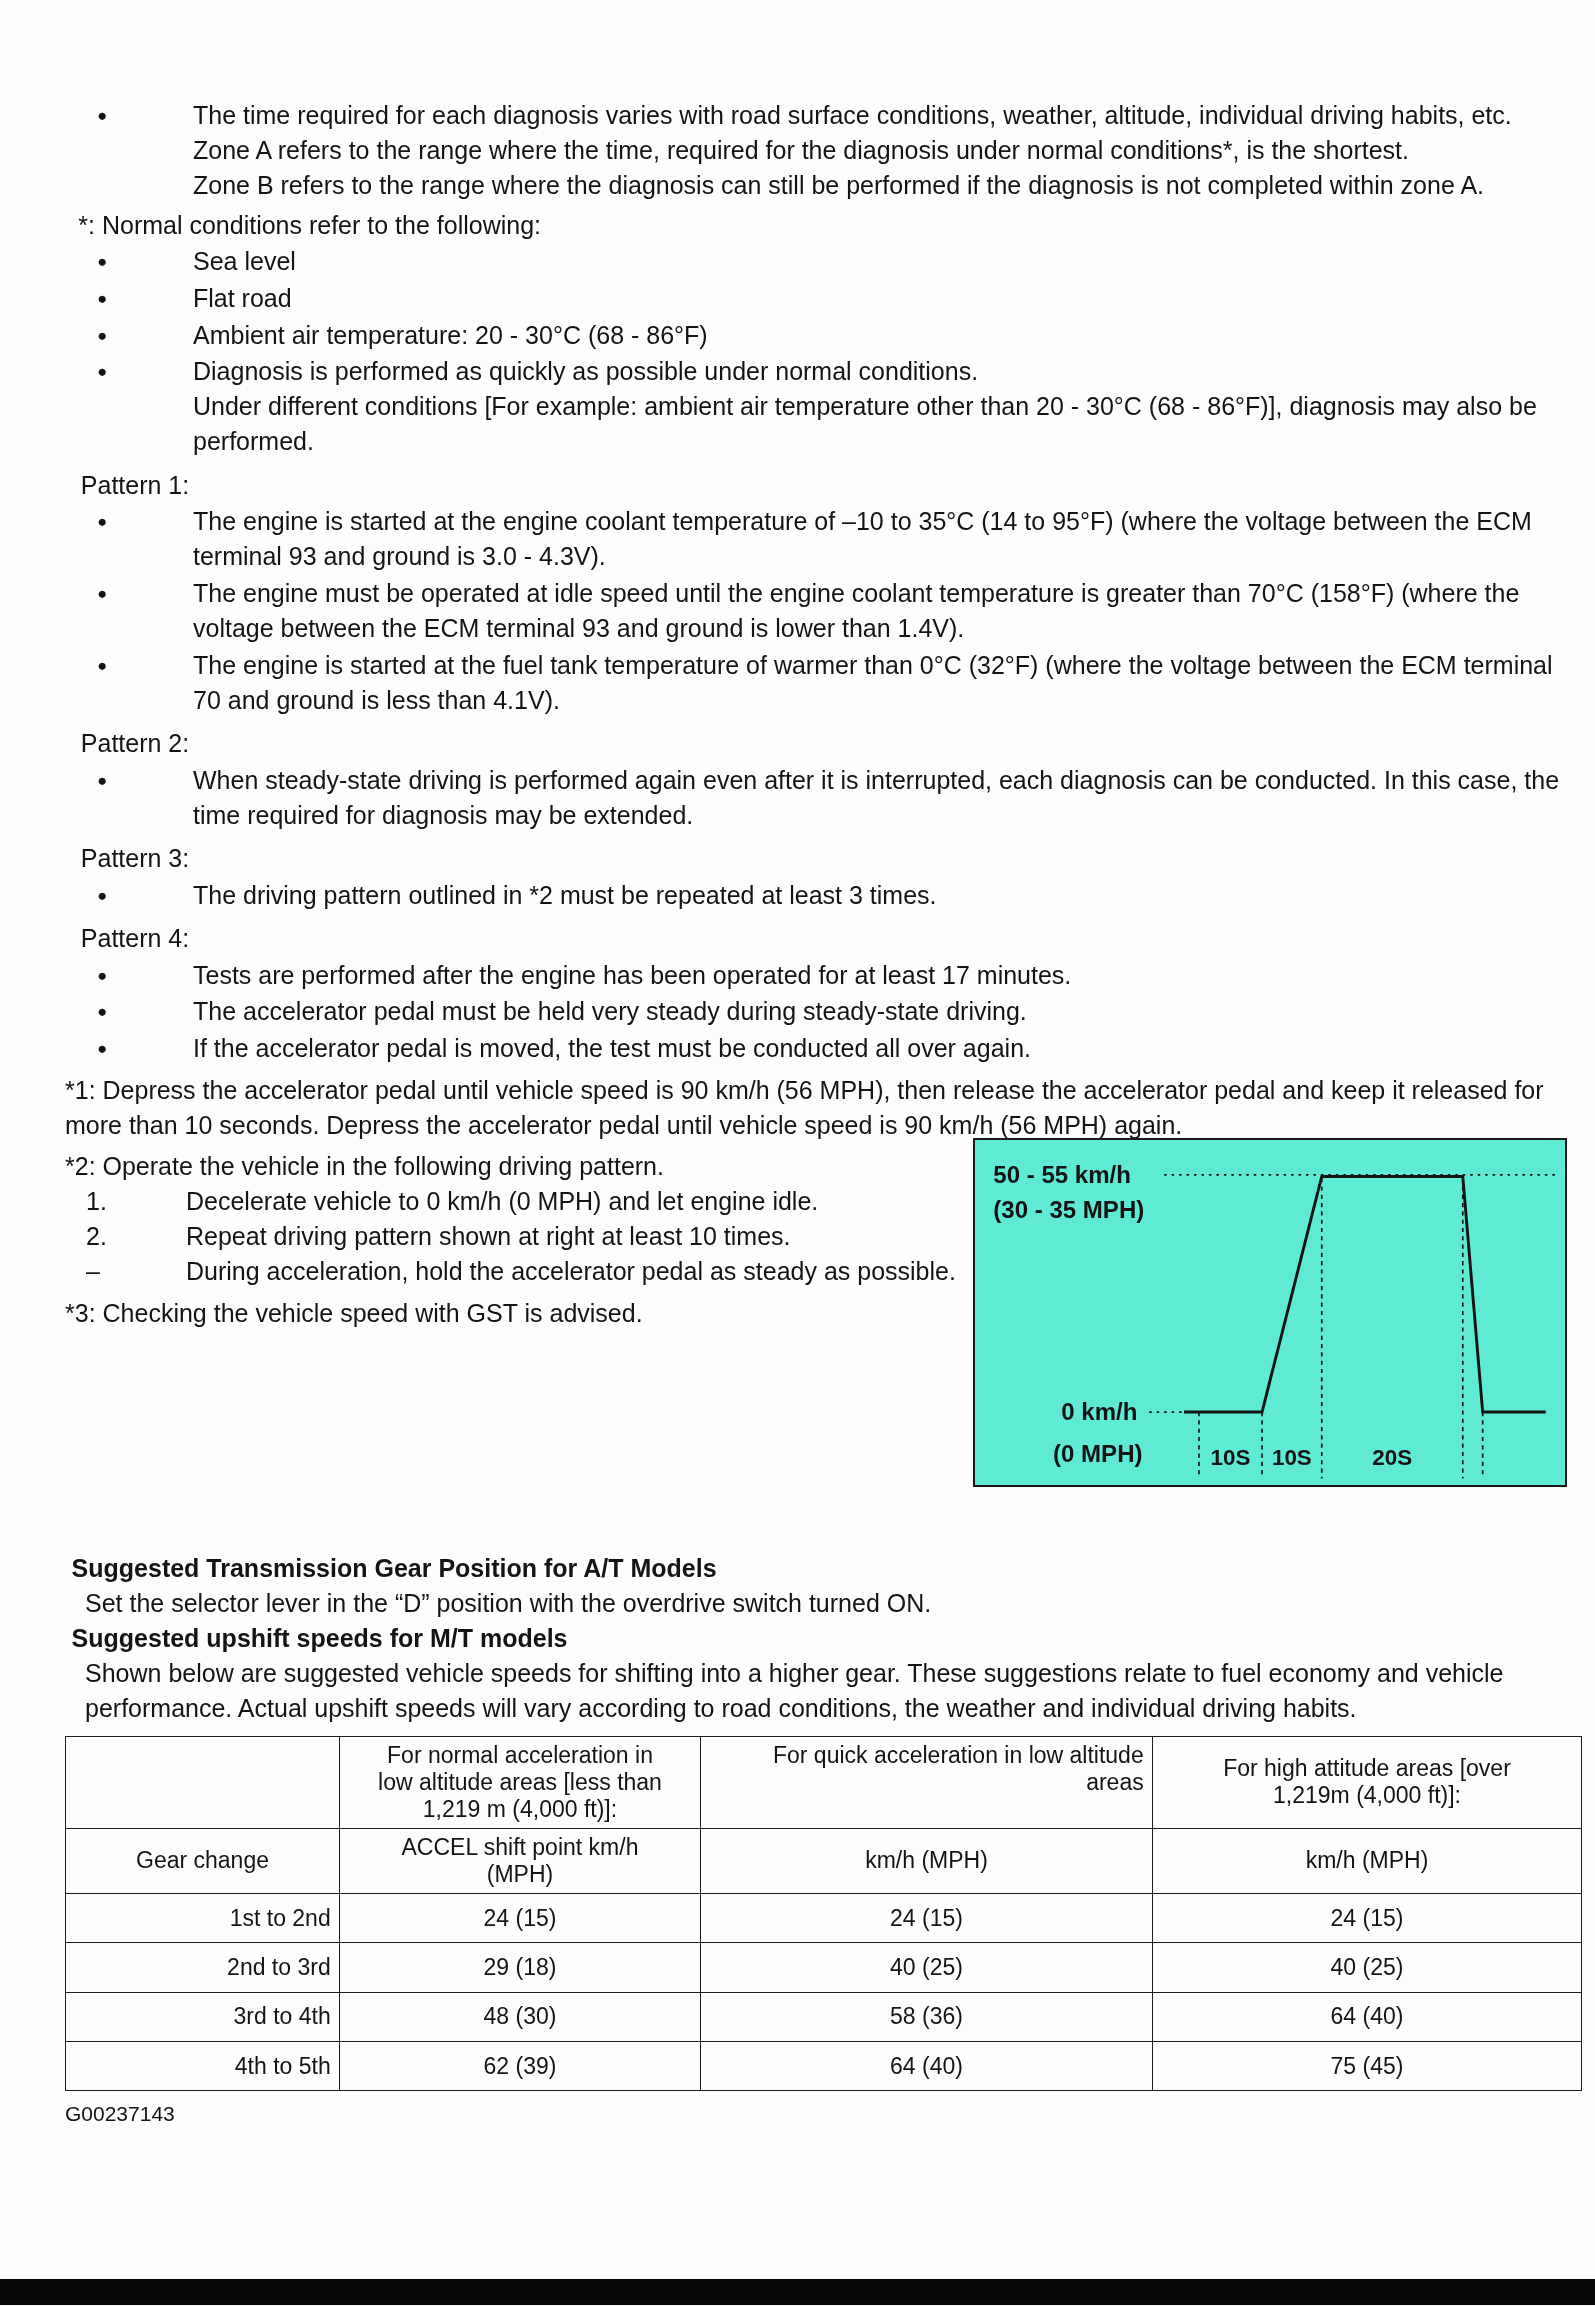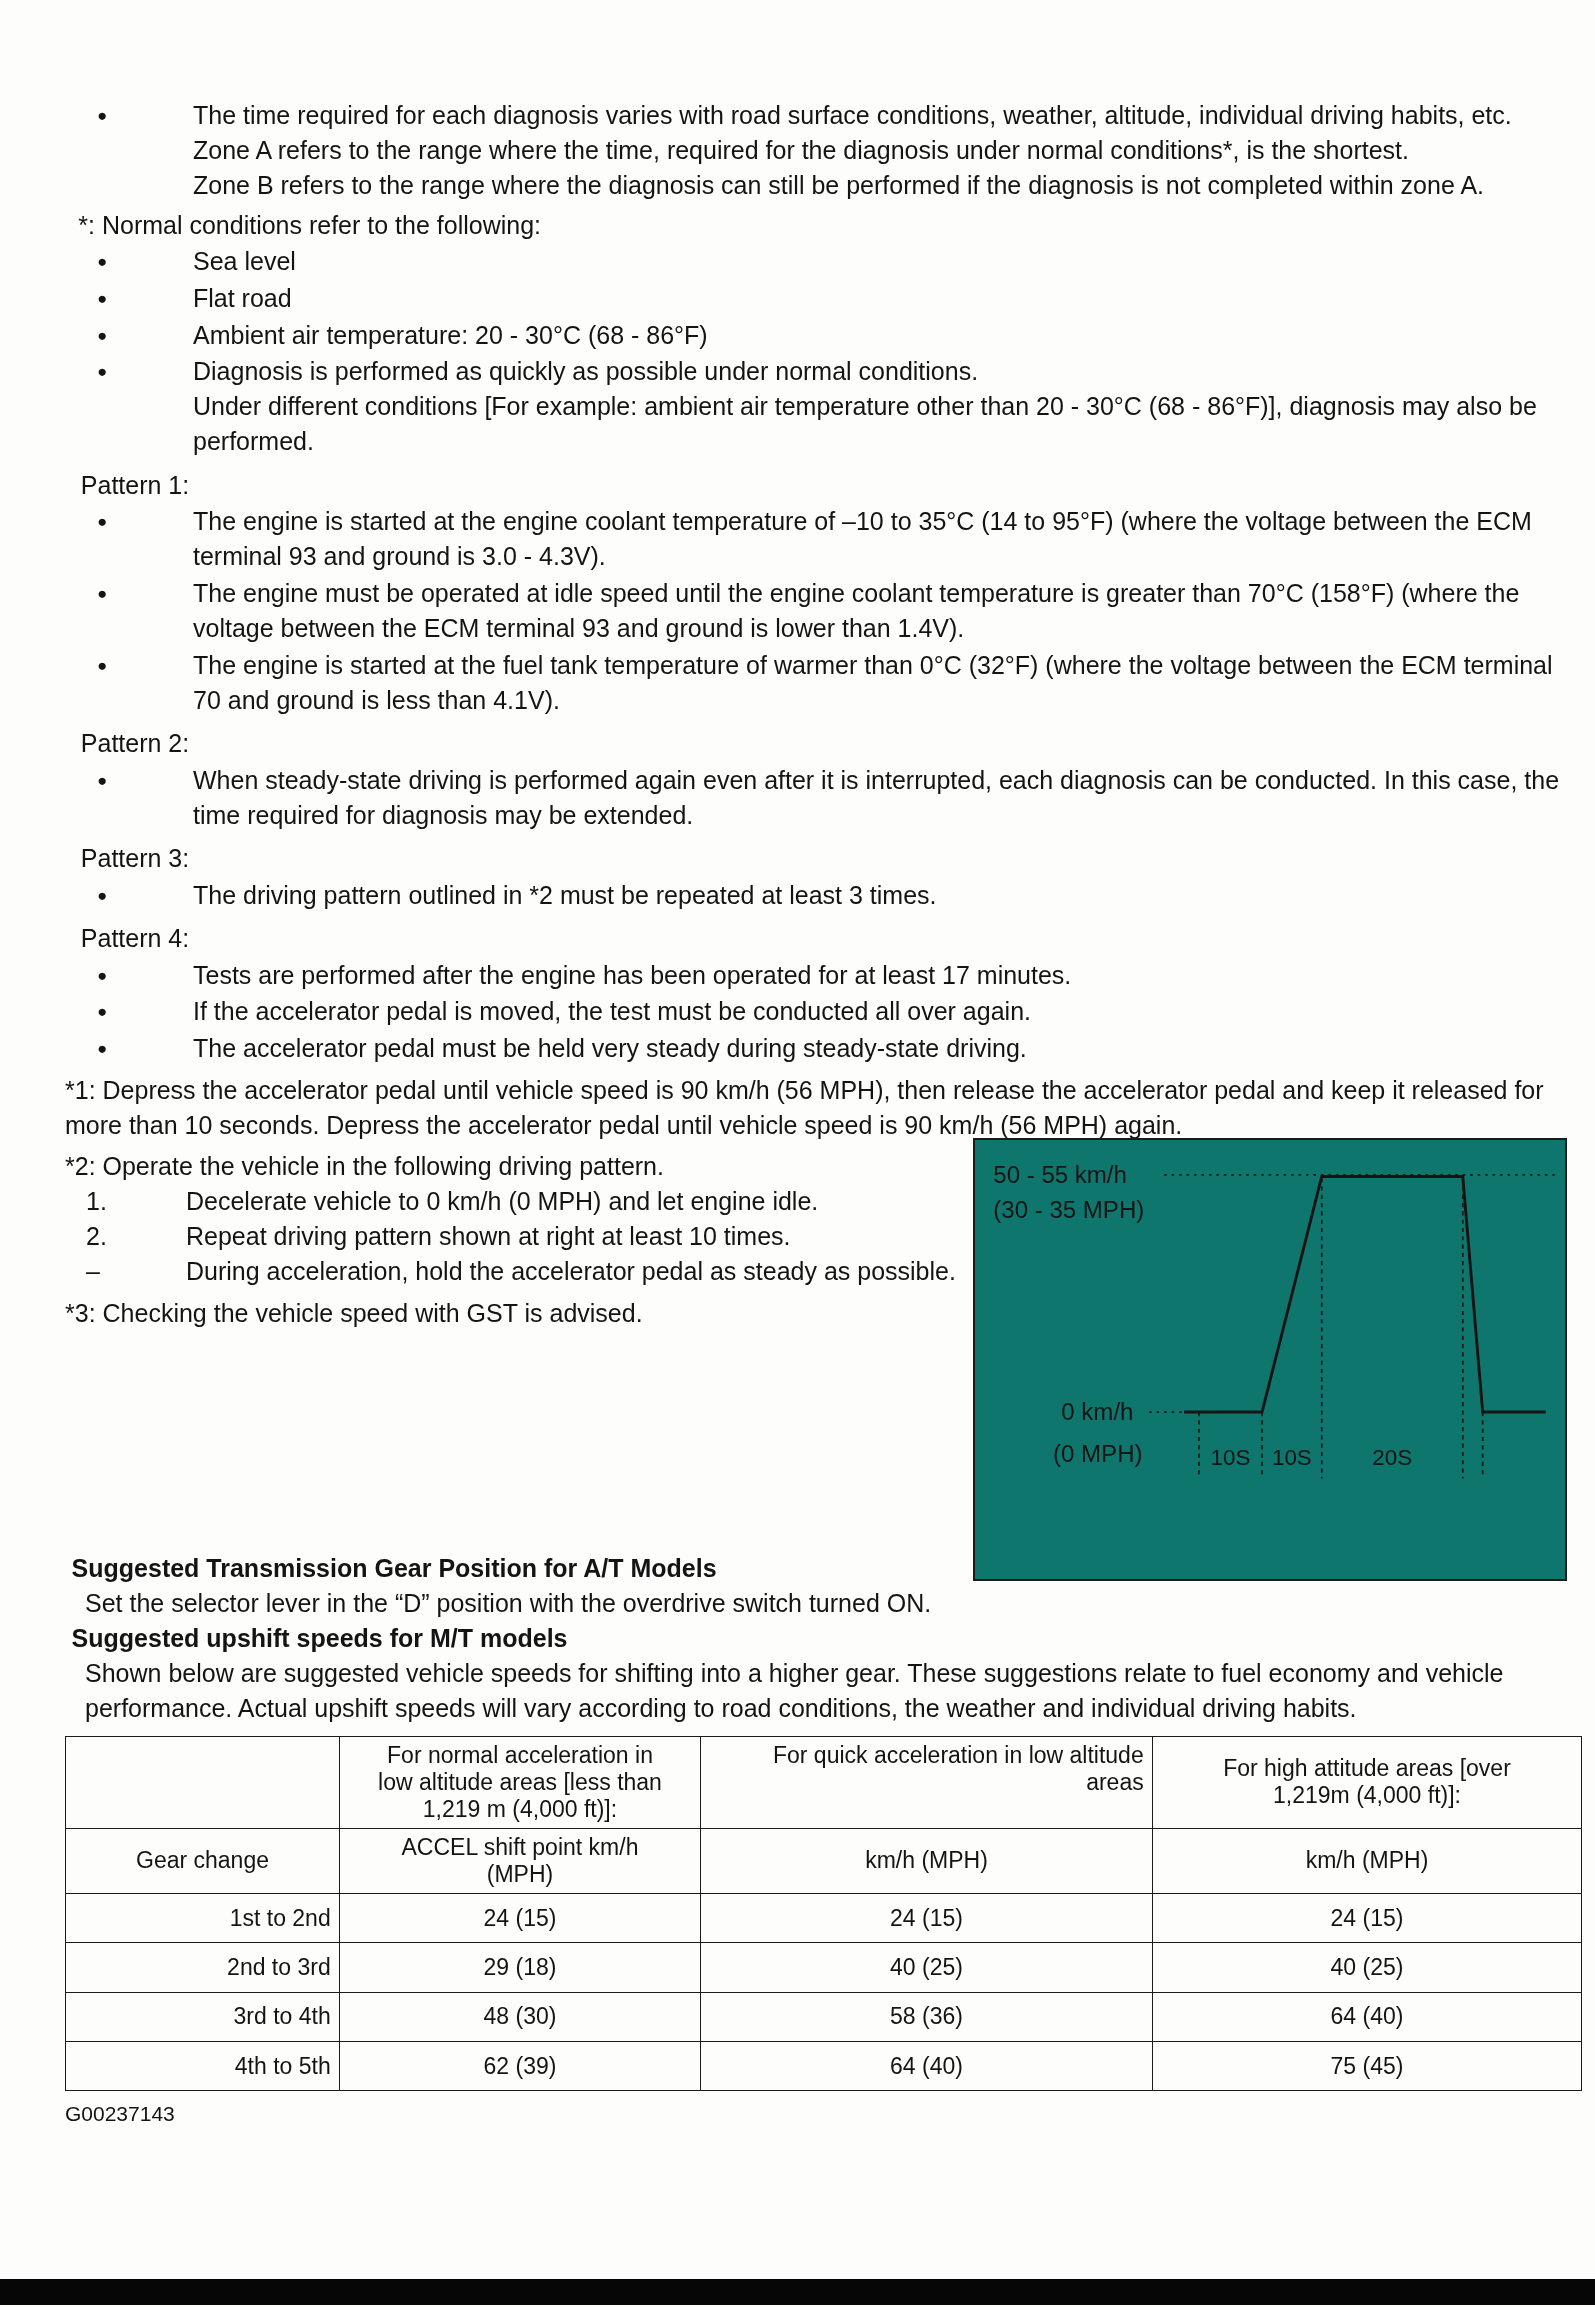--- a/index.html
+++ b/index.html
@@ -25,23 +25,24 @@
   .flush{margin-top:6.6px;}
 
   .step{position:relative;padding-left:121px;}
   .step .num{position:absolute;left:21px;top:0;}
 
   
   .pattern-flow{position:relative;min-height:390px;}
   .left-col{width:912px;}
   .graph-box{
     position:absolute;top:-11.6px;right:0;
-    width:594px;height:443px;
-    border:2.5px solid #1a1a1a;background:#0f766e;
+    width:594px;height:349px;
+    border:2.5px solid #1a1a1a;background:#5eead4;
     box-sizing:border-box;
+    font-weight:bold;
   }
   .graph-box svg{display:block;}
   .graph-box text{font-family:"Liberation Sans",sans-serif;fill:#141414;}
 
   .gear-head{font-weight:bold;margin-left:6.6px;}
   .g1{margin-top:11.6px;}
   .gear-text{margin-left:20px;}
 
   
   .shift-table{
@@ -125,25 +126,25 @@
     <p>The driving pattern outlined in *2 must be repeated at least 3 times.</p>
   </div>
 
   <p class="pattern-head">Pattern 4:</p>
   <div class="b">
     <span class="marker"></span>
     <p>Tests are performed after the engine has been operated for at least 17 minutes.</p>
   </div>
   <div class="b">
     <span class="marker"></span>
+    <p>The accelerator pedal must be held very steady during steady-state driving.</p>
+  </div>
+  <div class="b">
+    <span class="marker"></span>
     <p>If the accelerator pedal is moved, the test must be conducted all over again.</p>
-  </div>
-  <div class="b">
-    <span class="marker"></span>
-    <p>The accelerator pedal must be held very steady during steady-state driving.</p>
   </div>
 
   <p class="flush">*1: Depress the accelerator pedal until vehicle speed is 90 km/h (56 MPH), then release the accelerator pedal and keep it released for more than 10 seconds. Depress the accelerator pedal until vehicle speed is 90 km/h (56 MPH) again.</p>
 
   <div class="pattern-flow">
     <div class="left-col">
       <p class="flush">*2: Operate the vehicle in the following driving pattern.</p>
       <div class="step">
         <span class="num">1.</span>
         <p>Decelerate vehicle to 0 km/h (0 MPH) and let engine idle.</p>

